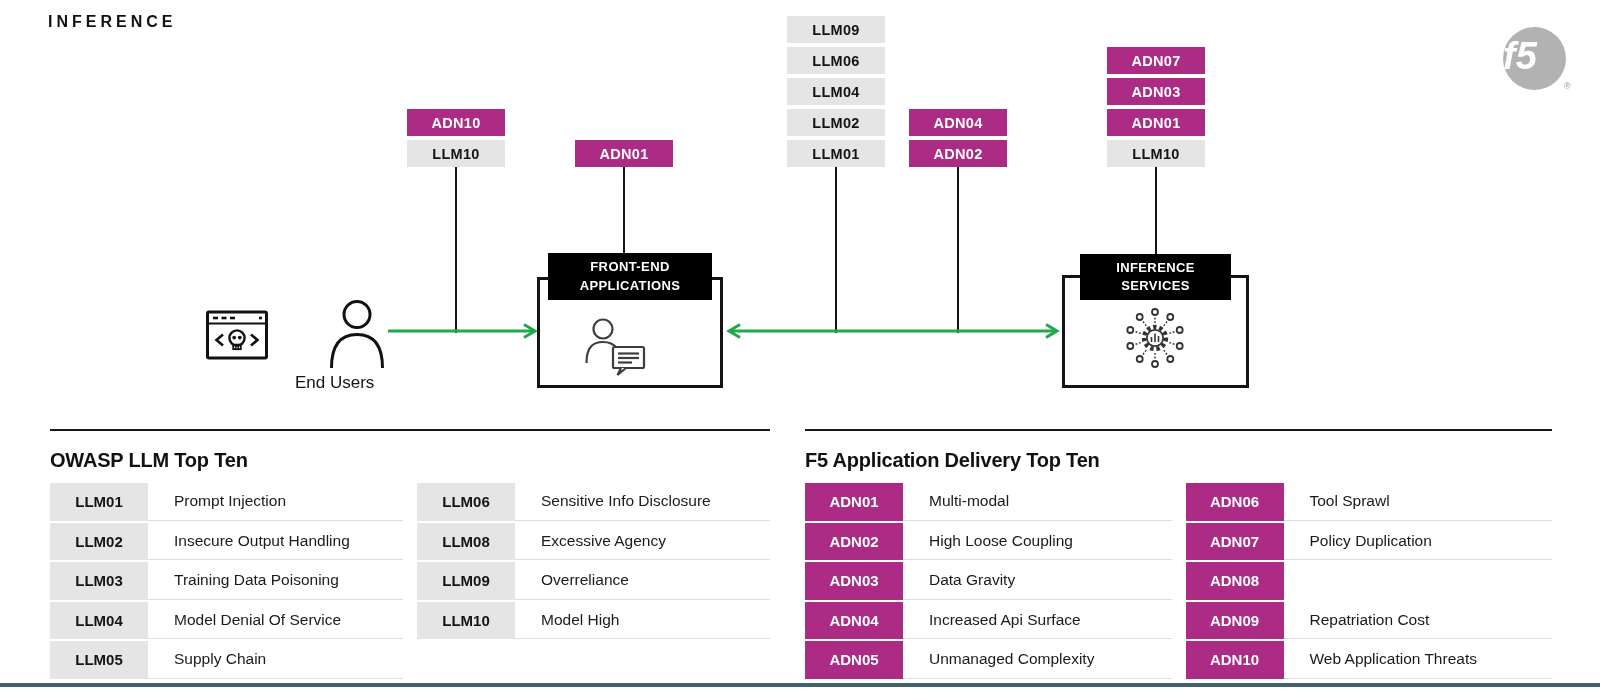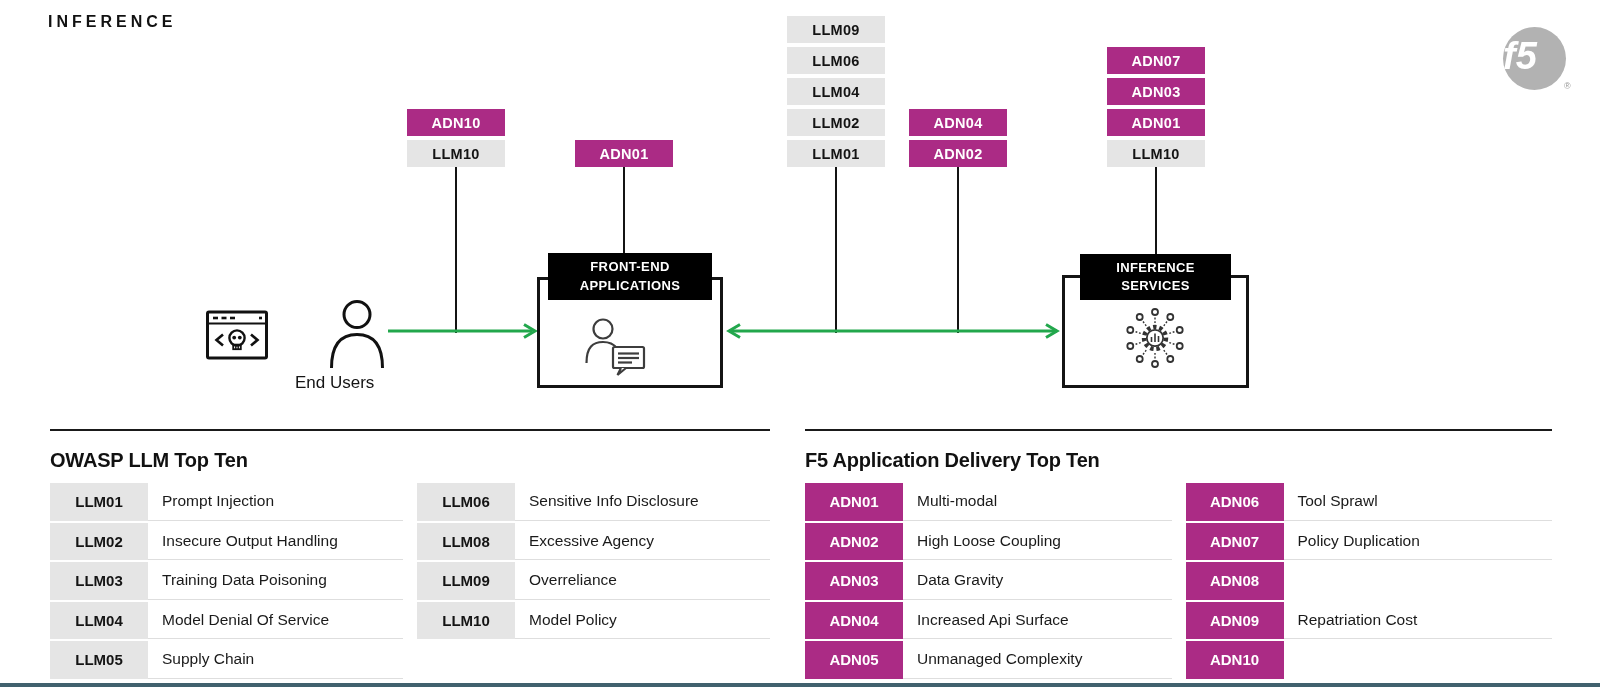--- a/index.html
+++ b/index.html
@@ -40,21 +40,21 @@
     font-size:17px;color:#141414;}
 
   .ref-table{position:absolute;border-top:2.5px solid #1a1a1a;}
   .table-title{margin-top:18px;font-size:20px;font-weight:800;color:#111;letter-spacing:-.2px;line-height:23px;}
   .table-cols{display:grid;grid-template-columns:1fr 1fr;column-gap:14px;margin-top:11px;}
   .trow{display:flex;height:37.5px;margin-bottom:2px;}
   .tcode{width:98px;flex:0 0 98px;display:flex;align-items:center;justify-content:center;
     font-size:15px;font-weight:700;}
   .tcode.llm{background:var(--llm-gray);color:#141414;}
   .tcode.adn{background:var(--adn-magenta);color:#fff;}
-  .tdesc{flex:1;display:flex;align-items:center;padding-left:14px;font-size:15.5px;color:#1a1a1a;
+  .tdesc{flex:1;display:flex;align-items:center;padding-left:26px;font-size:15.5px;color:#1a1a1a;
     border-bottom:1.5px solid #dedede;}
 
   .footer-bar{position:absolute;left:0;top:683px;width:1600px;height:3.5px;background:var(--footer-teal);}
 </style>
 </head>
 <body>
 
 <div class="canvas">
 
   <div class="page-title">INFERENCE</div>
@@ -216,21 +216,21 @@
         <div class="trow">
             <div class="tcode llm">LLM08</div>
             <div class="tdesc">Excessive Agency</div>
           </div>
         <div class="trow">
             <div class="tcode llm">LLM09</div>
             <div class="tdesc">Overreliance</div>
           </div>
         <div class="trow">
             <div class="tcode llm">LLM10</div>
-            <div class="tdesc">Model Policy</div>
+            <div class="tdesc">Model High</div>
           </div>
       </div>
     </div>
   </div>
 
   <div class="ref-table" style="left:805px;top:429px;width:747px">
     <div class="table-title">F5 Application Delivery Top Ten</div>
     <div class="table-cols">
       <div>
         <div class="trow">
@@ -265,19 +265,20 @@
           </div>
         <div class="trow">
             <div class="tcode adn">ADN08</div>
           </div>
         <div class="trow">
             <div class="tcode adn">ADN09</div>
             <div class="tdesc">Repatriation Cost</div>
           </div>
         <div class="trow">
             <div class="tcode adn">ADN10</div>
+            <div class="tdesc">Web Application Threats</div>
           </div>
       </div>
     </div>
   </div>
 
   <div class="footer-bar"></div>
 </div>
 
 </body></html>

